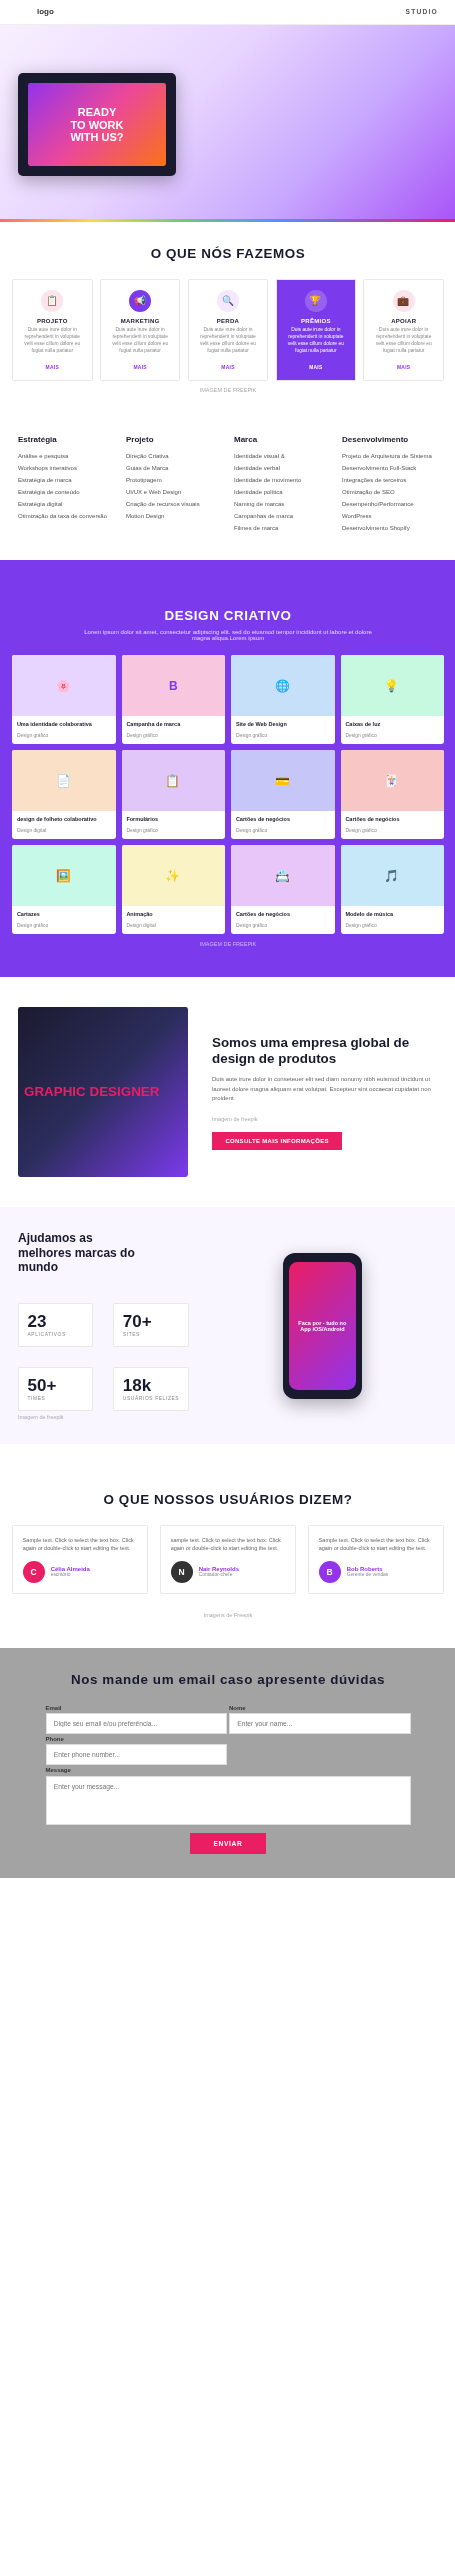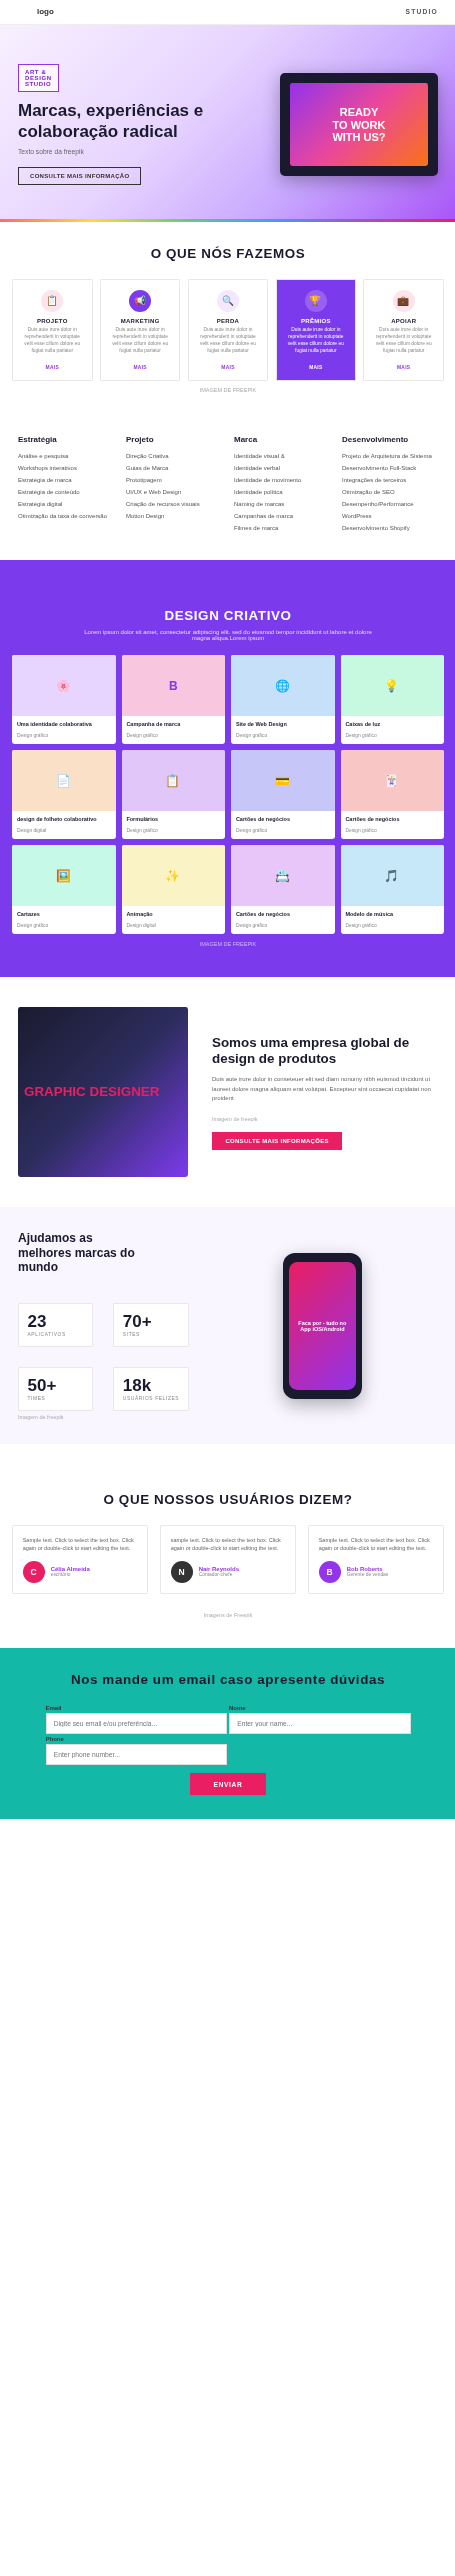--- a/index.html
+++ b/index.html
@@ -142,21 +142,21 @@
     .testimonials { padding: 24px 12px; }
     .testimonials-grid { display: grid; grid-template-columns: repeat(3, 1fr); gap: 12px; margin-bottom: 18px; }
     .testimonial-card { border: 0.6px solid #e8e8e8; padding: 9.7px; border-radius: 1.2px; }
     .testimonial-text { font-size: 5.5px; color: #666; line-height: 1.5; margin-bottom: 8.5px; }
     .testimonial-author { display: flex; align-items: center; gap: 6px; }
     .avatar { width: 22px; height: 22px; border-radius: 50%; display: flex; align-items: center; justify-content: center; font-size: 8.5px; color: #fff; font-weight: 700; flex-shrink: 0; }
     .author-name { font-size: 6px; font-weight: 700; color: #9333ea; }
     .author-role { font-size: 4.9px; color: #888; }
 
     
-    .contact-section { background: #14b8a6; padding: 24px 18px; }
+    .contact-section { background: #a3a3a3; padding: 24px 18px; }
     .contact-section .section-title { margin-top: 0; }
     .contact-form { display: grid; grid-template-columns: 1fr 1fr; gap: 2px; max-width: 365px; margin: 0 auto; }
     .form-group { display: flex; flex-direction: column; gap: 2.4px; }
     .form-group label { font-size: 6px; color: #333; font-weight: 600; }
     .form-group input, .form-group textarea {
       border: 0.6px solid #ddd; padding: 6px 7.3px; font-size: 6.7px;
       outline: none; border-radius: 0; font-family: Arial;
     }
     .form-group.full { grid-column: 1 / -1; }
     .form-group textarea { height: 49px; resize: none; }
@@ -169,30 +169,20 @@
   </style>
 </head>
 <body>
 
 <nav>
   <span style="font-weight:700; font-size:8px; color:#333;padding-left:19px;">logo</span>
   <span style="font-size:6.7px; color:#555; font-weight:600; letter-spacing:1.2px;">STUDIO</span>
 </nav>
 
 <section class="hero">
-  <div class="hero-left">
-    <div class="hero-badge">
-      <span>ART &amp;</span><br>
-      <span>DESIGN</span><br>
-      <span>STUDIO</span>
-    </div>
-    <h1 class="hero-title">Marcas, experiências e colaboração radical</h1>
-    <p class="hero-subtitle">Texto sobre da freepik</p>
-    <button class="hero-btn">CONSULTE MAIS INFORMAÇÃO</button>
-  </div>
   <div class="hero-right">
     <div class="hero-laptop">
       <div class="hero-laptop-screen">
         <div class="hero-laptop-text">
           <span>READY</span><br>
           <span>TO WORK</span><br>
           <span>WITH US?</span>
         </div>
       </div>
     </div>
@@ -474,16 +464,20 @@
       <input type="email" placeholder="Digite seu email e/ou preferência..." style="">
     </div>
     <div class="form-group">
       <label>Nome</label>
       <input type="text" placeholder="Enter your name..." style="">
     </div>
     <div class="form-group">
       <label>Phone</label>
       <input type="tel" placeholder="Enter phone number..." style="">
     </div>
+    <div class="form-group full">
+      <label>Message</label>
+      <textarea placeholder="Enter your message..." style=""></textarea>
+    </div>
     <button type="submit" class="submit-btn">ENVIAR</button>
   </form>
 </section>
 
 
 </body></html>

